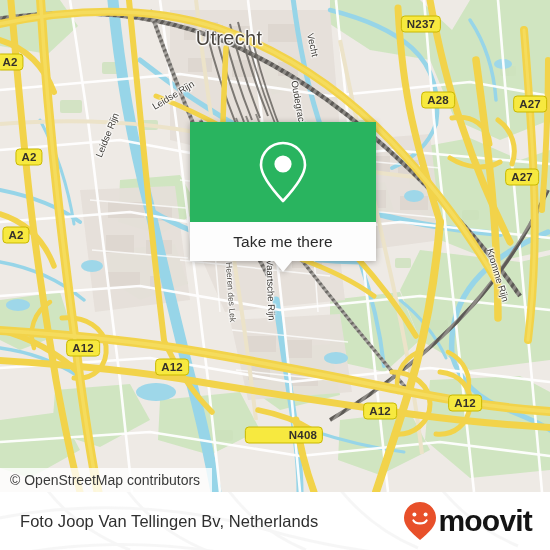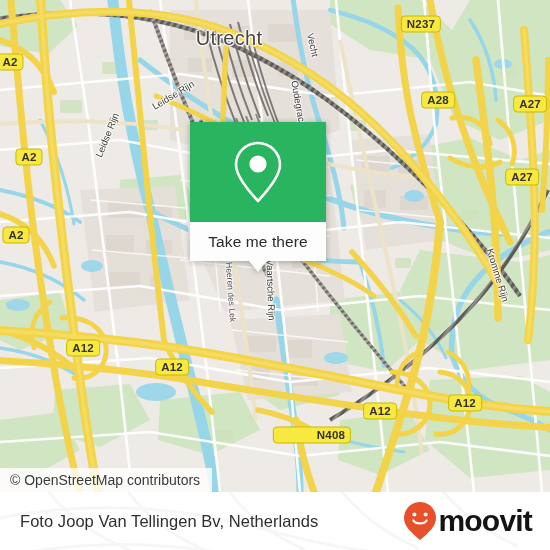--- a/index.html
+++ b/index.html
@@ -79,21 +79,21 @@
   .label-street {
     font-size: 8.5px;
     color: #54504a;
   }
 
   
   #callout {
     position: absolute;
     left: 190px;
     top: 122px;
-    width: 136px;
+    width: 186px;
     filter: drop-shadow(0 1px 3px rgba(0,0,0,0.30));
   }
   #callout-top {
     height: 100px;
     background: #29b45f;
     display: flex;
     align-items: center;
     justify-content: center;
   }
   #callout-pin { display: block; }
@@ -457,21 +457,21 @@
     <div id="street-label-layer">
         <div class="place-label label-street" style="left: 231px; top: 292px; transform: translate(-50%, -50%) rotate(86deg);">Heeren des Lek</div>
       </div>
 
     <div id="shield-layer">
         <div class="shield" style="left: 10px; top: 62px;">A2</div>
         <div class="shield" style="left: 29px; top: 157px;">A2</div>
         <div class="shield" style="left: 16px; top: 235px;">A2</div>
         <div class="shield" style="left: 83px; top: 348px;">A12</div>
         <div class="shield" style="left: 172px; top: 367px;">A12</div>
-        <div class="shield" style="left: 312px; top: 435px; padding-left: 43px;">N408</div>
+        <div class="shield" style="left: 284px; top: 435px; padding-left: 43px;">N408</div>
         <div class="shield" style="left: 380px; top: 411px;">A12</div>
         <div class="shield" style="left: 465px; top: 403px;">A12</div>
         <div class="shield" style="left: 421px; top: 24px;">N237</div>
         <div class="shield" style="left: 438px; top: 100px;">A28</div>
         <div class="shield" style="left: 530px; top: 104px;">A27</div>
         <div class="shield" style="left: 522px; top: 177px;">A27</div>
       </div>
 
     <div id="callout">
       <div id="callout-top" style="background: rgb(41, 180, 95);">

